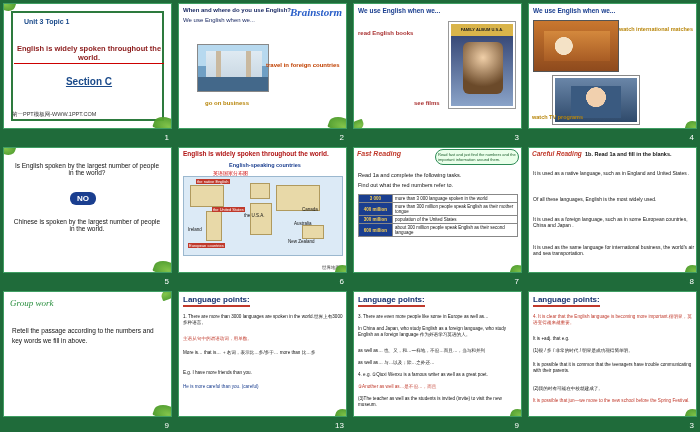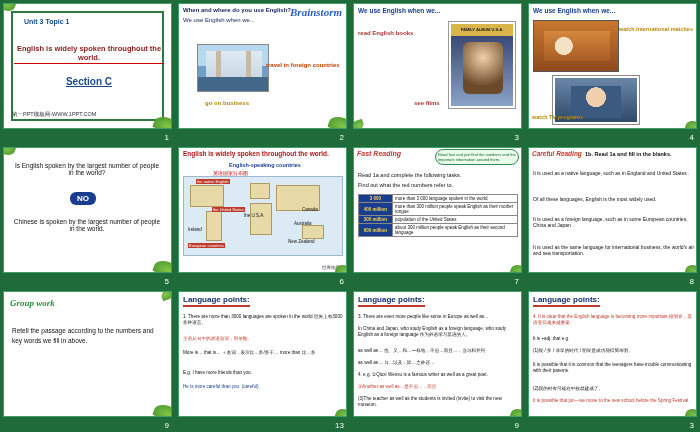--- a/index.html
+++ b/index.html
@@ -147,21 +147,21 @@
   .s7 table { position:absolute; left:4px; top:46px; width:160px; border-collapse:collapse;}
   .s7 td { border:1px solid #888; font-size:4.5px; padding:1px 2px; color:#111;}
   .s7 td.num { background:#1a3e8f; color:#ffd24d; width:34px; text-align:center; font-weight:bold;}
 
   
   .s8 .ttl { position:absolute; left:3px; top:2px; font-size:6.5px; font-weight:bold; color:#c0392b; font-style:italic;}
   .s8 .ins { position:absolute; left:56px; top:3px; font-size:5.5px; color:#111; font-weight:bold;}
   .s8 .li { position:absolute; font-size:5px; color:#111; left:4px; width:162px;}
 
   
-  .s9 .ttl { position:absolute; left:6px; top:6px; font-size:9px; font-weight:bold; color:#2a8f3f; font-family:"Liberation Serif", serif; font-style:italic;}
+  .s9 .ttl { position:absolute; left:6px; top:6px; font-size:9px; font-weight:normal; color:#2a8f3f; font-family:"Liberation Serif", serif; font-style:italic;}
   .s9 .body { position:absolute; left:8px; top:34px; width:150px; font-size:6.5px; color:#111; line-height:1.5;}
 
   
   .lp .ttl {
     position:absolute; left:4px; top:3px; font-size:8px; font-weight:bold; color:#15306e;
     border-bottom:2px solid #c0392b; padding-bottom:1px;
   }
   .lp .txt { position:absolute; left:4px; font-size:4.6px; color:#111; width:162px; line-height:1.35;}
   .lp .red { color:#c0392b; }
   .lp .blue { color:#1a3e8f; }

